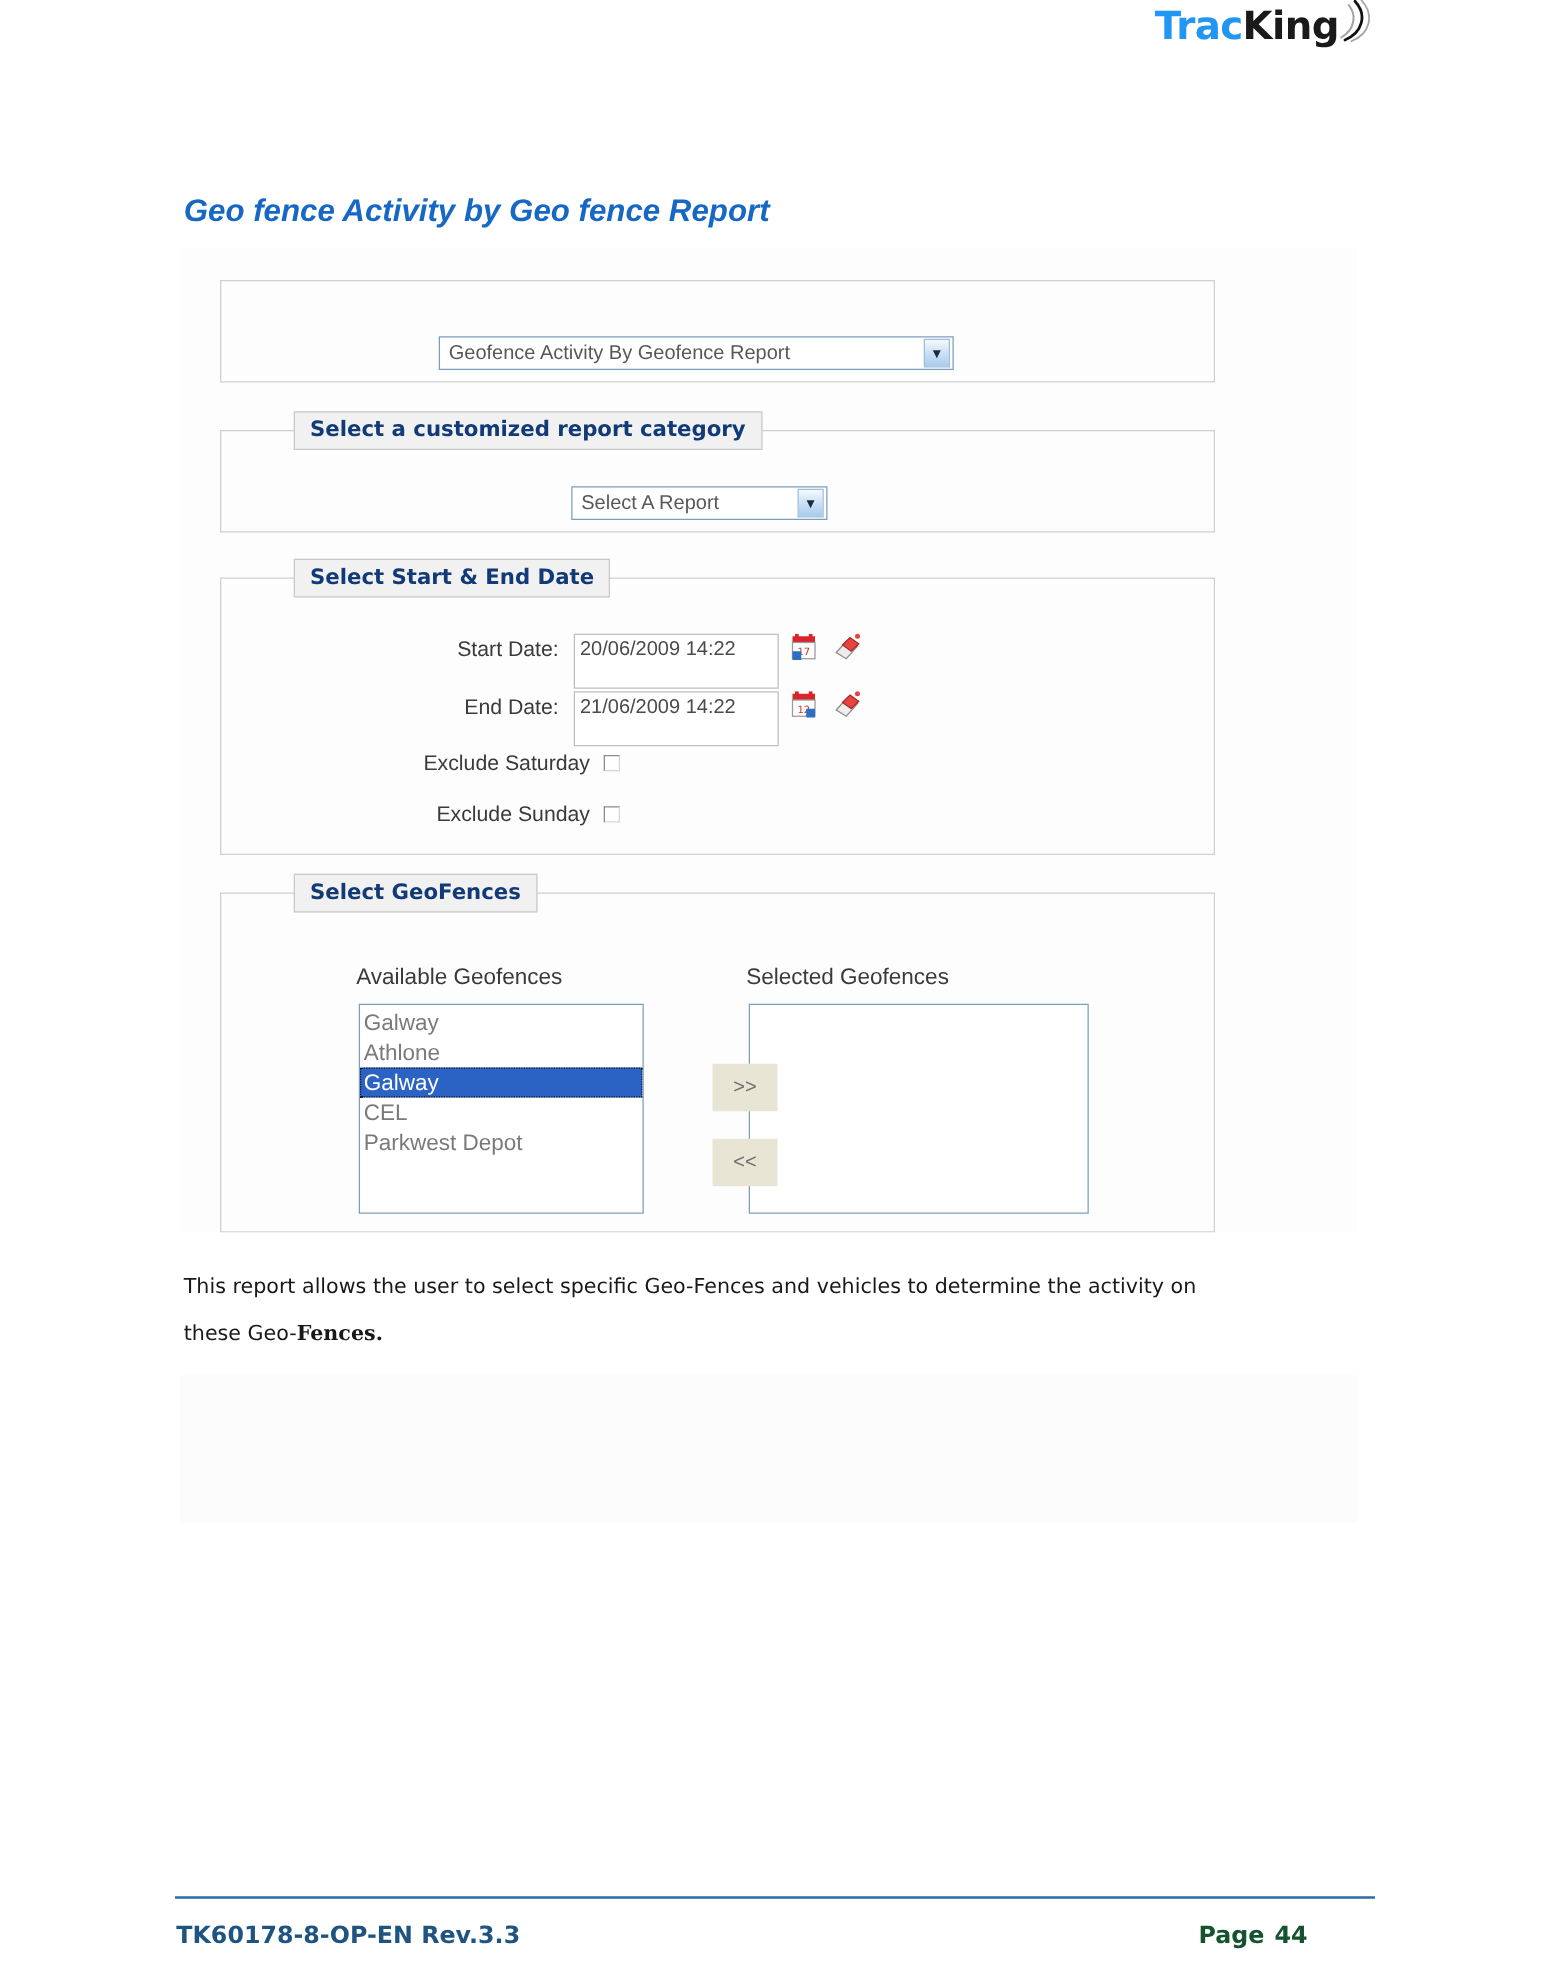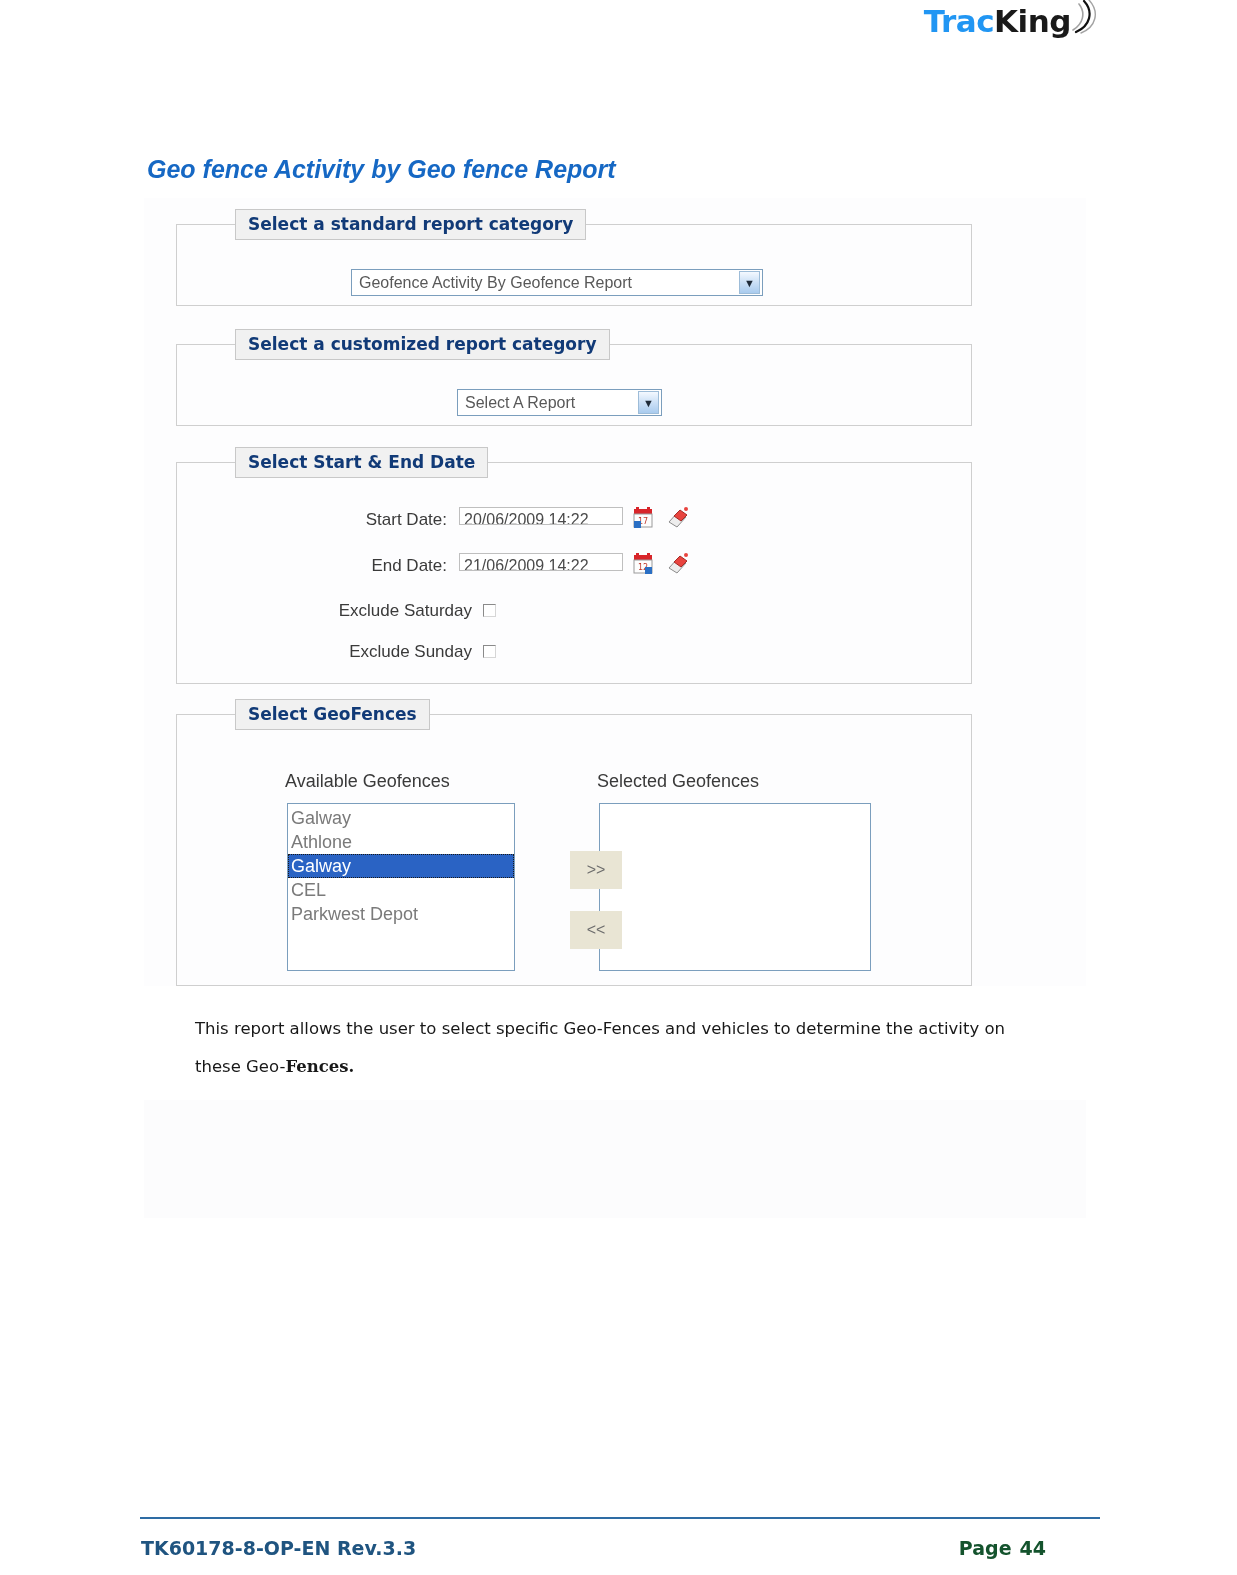--- a/index.html
+++ b/index.html
@@ -116,21 +116,21 @@
     display: flex;
     align-items: center;
     justify-content: center;
     font-size: 11px;
     color: #1e2a38;
   }
 
   
   .textbox {
     position: absolute;
-    height: 18px;
+    height: 44px;
     border: 1px solid #bfbfbf;
     background: #ffffff;
     box-sizing: border-box;
     font-family: "Liberation Sans", sans-serif;
     font-size: 16px;
     color: #4a4a4a;
     line-height: 24px;
     padding-left: 4px;
     white-space: nowrap;
     overflow: hidden;
@@ -202,21 +202,20 @@
   
   #body-paragraph {
     position: absolute;
     left: 147px;
     top: 1010px;
     width: 930px;
     font-family: "DejaVu Sans", sans-serif;
     font-size: 16.5px;
     color: #181818;
     line-height: 38px;
-    margin-left: 48px;
   }
   #body-paragraph .serif-run {
     font-family: "DejaVu Serif", serif;
     font-weight: bold;
   }
 
   #empty-placeholder {
     position: absolute;
     left: 144px;
     top: 1100px;
@@ -274,21 +273,20 @@
           <path d="M9 33 C24 27 28 12 17 0" stroke="#333" stroke-width="1.4" fill="none" stroke-linecap="round" opacity="0.45"></path>
         </svg></span>
   </div>
 </div>
 
 <div id="doc-title">Geo fence Activity by Geo fence Report</div>
 
 <div id="app-screenshot">
 
   <div class="fieldset" style="left:32px; top:26px; width:796px; height:82px;">
-    <div class="legend">Select a standard report category</div>
     <div class="dropdown" style="left:174px; top:44px; width:412px;">
       <span class="dd-text">Geofence Activity By Geofence Report</span>
       <span class="dd-arrow">▼</span>
     </div>
   </div>
 
   <div class="fieldset" style="left:32px; top:146px; width:796px; height:82px;">
     <div class="legend">Select a customized report category</div>
     <div class="dropdown" style="left:280px; top:44px; width:205px;">
       <span class="dd-text">Select A Report</span>

